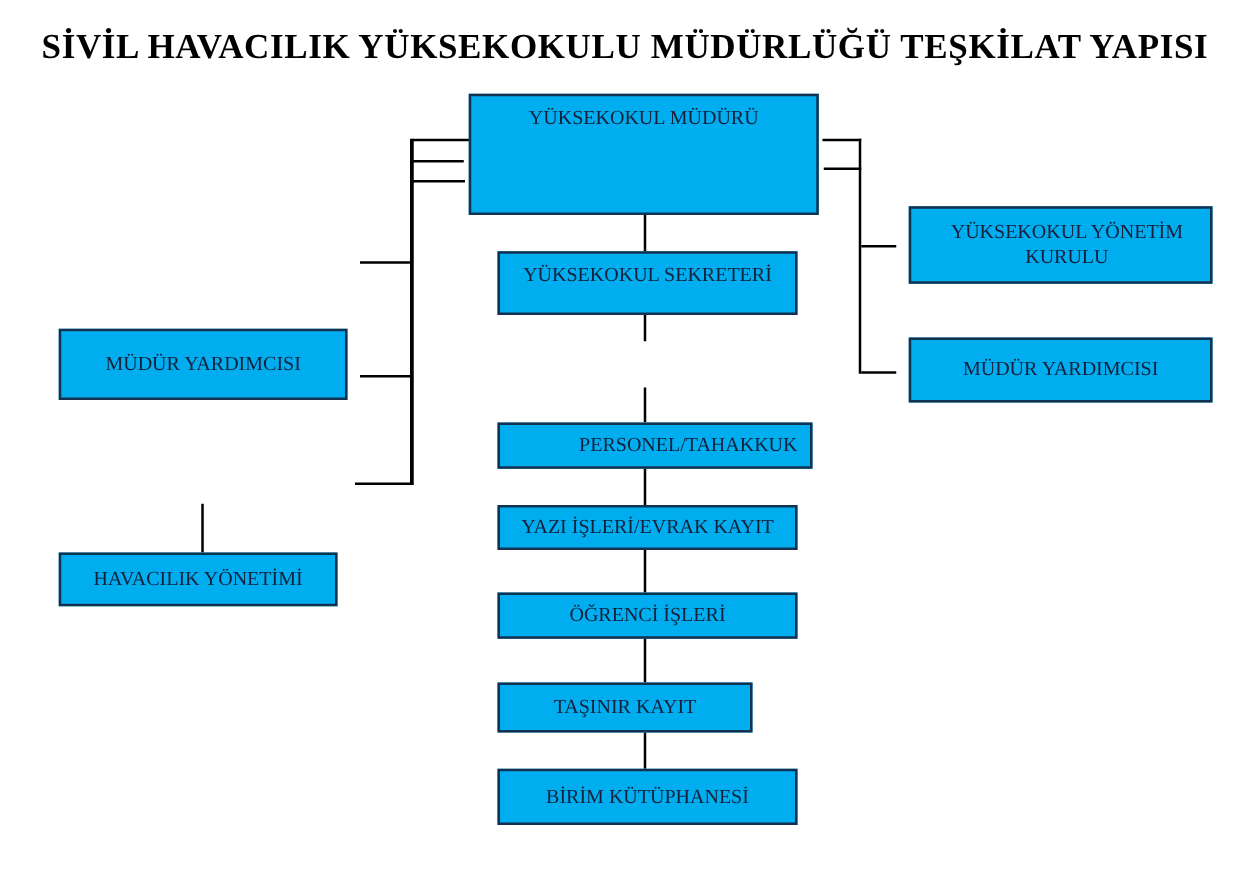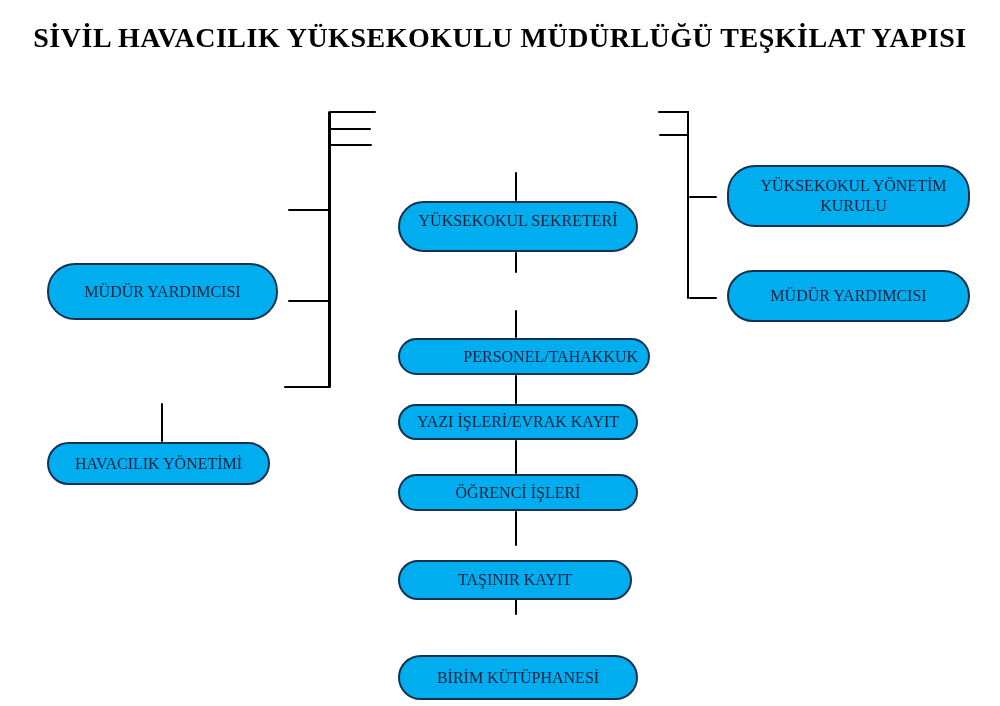--- a/index.html
+++ b/index.html
@@ -3,21 +3,21 @@
 <meta charset="utf-8">
 <style>
   :root {
     --background: #ffffff;
     --box-fill: #00AEEF;
     --box-border: #14324f;
     --text: #14203c;
     --line: #000000;
     --title-color: #000000;
   }
-  * { margin: 0; padding: 0; box-sizing: border-box; border-radius: 28px; }
+  * { margin: 0; padding: 0; box-sizing: border-box; }
   html, body {
     background: var(--background);
     font-family: "Liberation Serif", "DejaVu Serif", serif;
   }
   #stage {
     position: relative;
     width: 1000px;
     height: 706px;
     background: var(--background);
     overflow: hidden;
@@ -75,20 +75,23 @@
     <div class="connector" style="left: 687px; top: 111px; width: 2px; height: 188px;"></div>
     <div class="connector" style="left: 689px; top: 196px; width: 28px; height: 2px;"></div>
     <div class="connector" style="left: 689px; top: 297px; width: 28px; height: 2px;"></div>
     <div class="connector" style="left: 515px; top: 172px; width: 2px; height: 29px;"></div>
     <div class="connector" style="left: 515px; top: 252px; width: 2px; height: 21px;"></div>
     <div class="connector" style="left: 515px; top: 310px; width: 2px; height: 28px;"></div>
     <div class="connector" style="left: 515px; top: 375px; width: 2px; height: 29px;"></div>
     <div class="connector" style="left: 515px; top: 440px; width: 2px; height: 34px;"></div>
     <div class="connector" style="left: 515px; top: 511px; width: 2px; height: 35px;"></div>
     <div class="connector" style="left: 515px; top: 586px; width: 2px; height: 29px;"></div>
+    <div class="org-box align-top" style="left: 375px; top: 75px; width: 280px; height: 97px;">
+      <span>YÜKSEKOKUL MÜDÜRÜ</span>
+    </div>
     <div class="org-box" style="left: 47px; top: 263px; width: 231px; height: 57px;">
       <span>MÜDÜR YARDIMCISI</span>
     </div>
     <div class="org-box" style="left: 47px; top: 442px; width: 223px; height: 43px;">
       <span>HAVACILIK YÖNETİMİ</span>
     </div>
     <div class="org-box" style="left: 727px; top: 165px; width: 243px; height: 62px; padding-left: 20px;">
       <span>YÜKSEKOKUL YÖNETİM KURULU</span>
     </div>
     <div class="org-box" style="left: 727px; top: 270px; width: 243px; height: 52px;">
@@ -99,19 +102,19 @@
     </div>
     <div class="org-box" style="left: 398px; top: 338px; width: 252px; height: 37px; justify-content: flex-end;">
       <span>PERSONEL/TAHAKKUK</span>
     </div>
     <div class="org-box" style="left: 398px; top: 474px; width: 240px; height: 37px;">
       <span>ÖĞRENCİ İŞLERİ</span>
     </div>
     <div class="org-box" style="left: 398px; top: 404px; width: 240px; height: 36px;">
       <span>YAZI İŞLERİ/EVRAK KAYIT</span>
     </div>
-    <div class="org-box" style="left: 398px; top: 546px; width: 234px; height: 40px; margin-top: 14px;">
+    <div class="org-box" style="left: 398px; top: 546px; width: 204px; height: 40px;">
       <span>TAŞINIR KAYIT</span>
     </div>
-    <div class="org-box" style="left: 398px; top: 615px; width: 240px; height: 45px; margin-top: 40px;">
+    <div class="org-box" style="left: 398px; top: 615px; width: 240px; height: 45px;">
       <span>BİRİM KÜTÜPHANESİ</span>
     </div>
   </div>
 
 </body></html>

